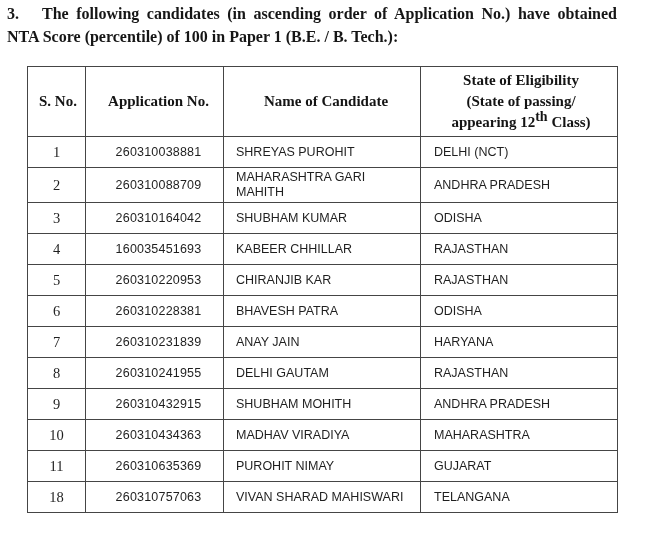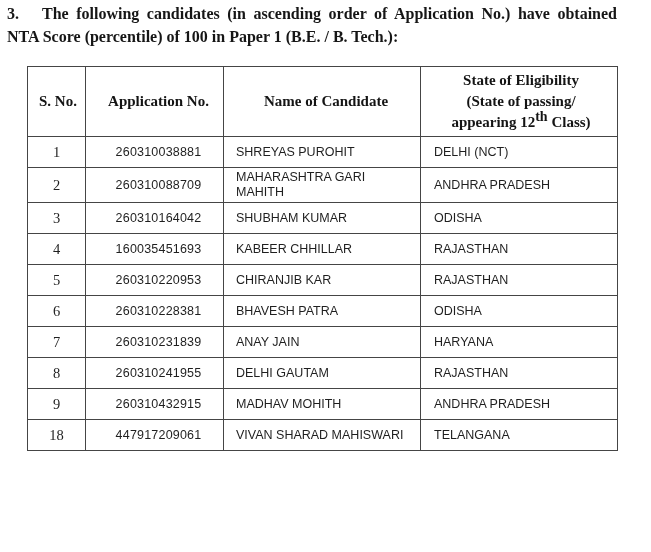--- a/index.html
+++ b/index.html
@@ -169,25 +169,37 @@
   </tr>
         <tr>
     <td class="c-sno">8</td>
     <td class="c-app">260310241955</td>
     <td class="c-name">DELHI GAUTAM</td>
     <td class="c-state">RAJASTHAN</td>
   </tr>
         <tr>
     <td class="c-sno">9</td>
     <td class="c-app">260310432915</td>
-    <td class="c-name">MADHAV MOHITH</td>
+    <td class="c-name">SHUBHAM MOHITH</td>
     <td class="c-state">ANDHRA PRADESH</td>
   </tr>
         <tr>
+    <td class="c-sno">10</td>
+    <td class="c-app">260310434363</td>
+    <td class="c-name">MADHAV VIRADIYA</td>
+    <td class="c-state">MAHARASHTRA</td>
+  </tr>
+        <tr>
+    <td class="c-sno">11</td>
+    <td class="c-app">260310635369</td>
+    <td class="c-name">PUROHIT NIMAY</td>
+    <td class="c-state">GUJARAT</td>
+  </tr>
+        <tr>
     <td class="c-sno">18</td>
-    <td class="c-app">447917209061</td>
+    <td class="c-app">260310757063</td>
     <td class="c-name">VIVAN SHARAD MAHISWARI</td>
     <td class="c-state">TELANGANA</td>
   </tr>
       </tbody>
   </table>
 
 </div>
 
 </body></html>

